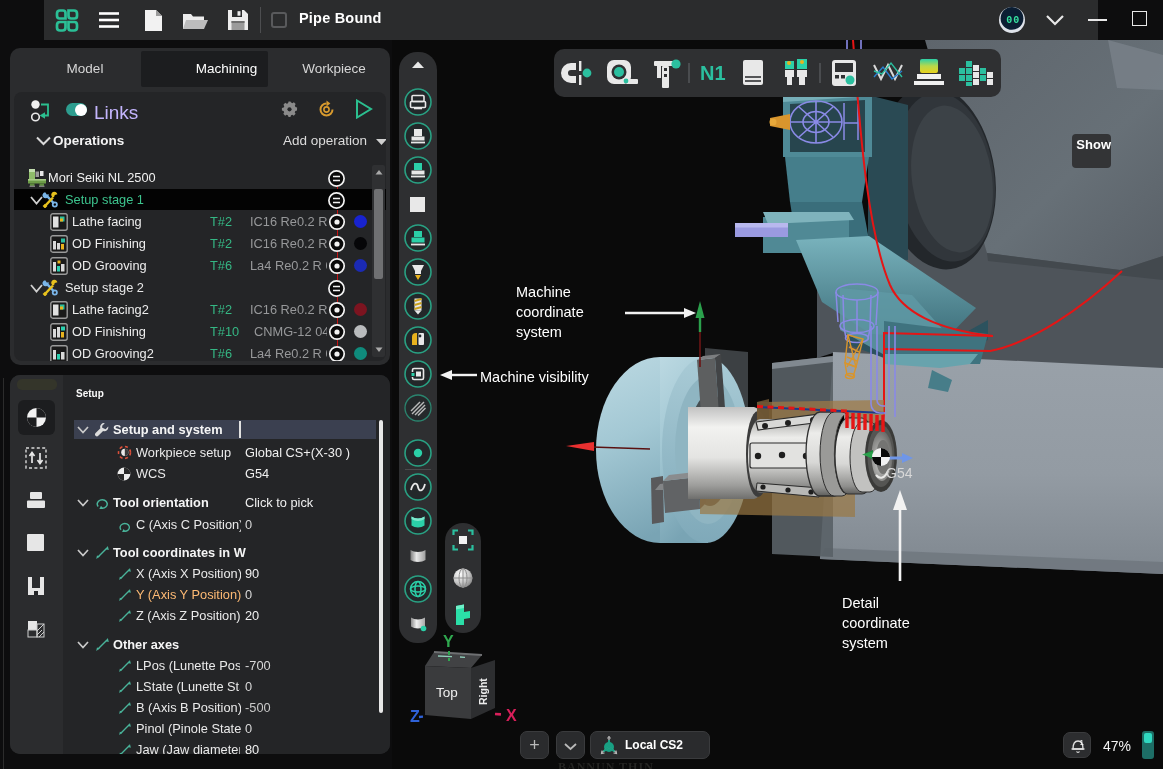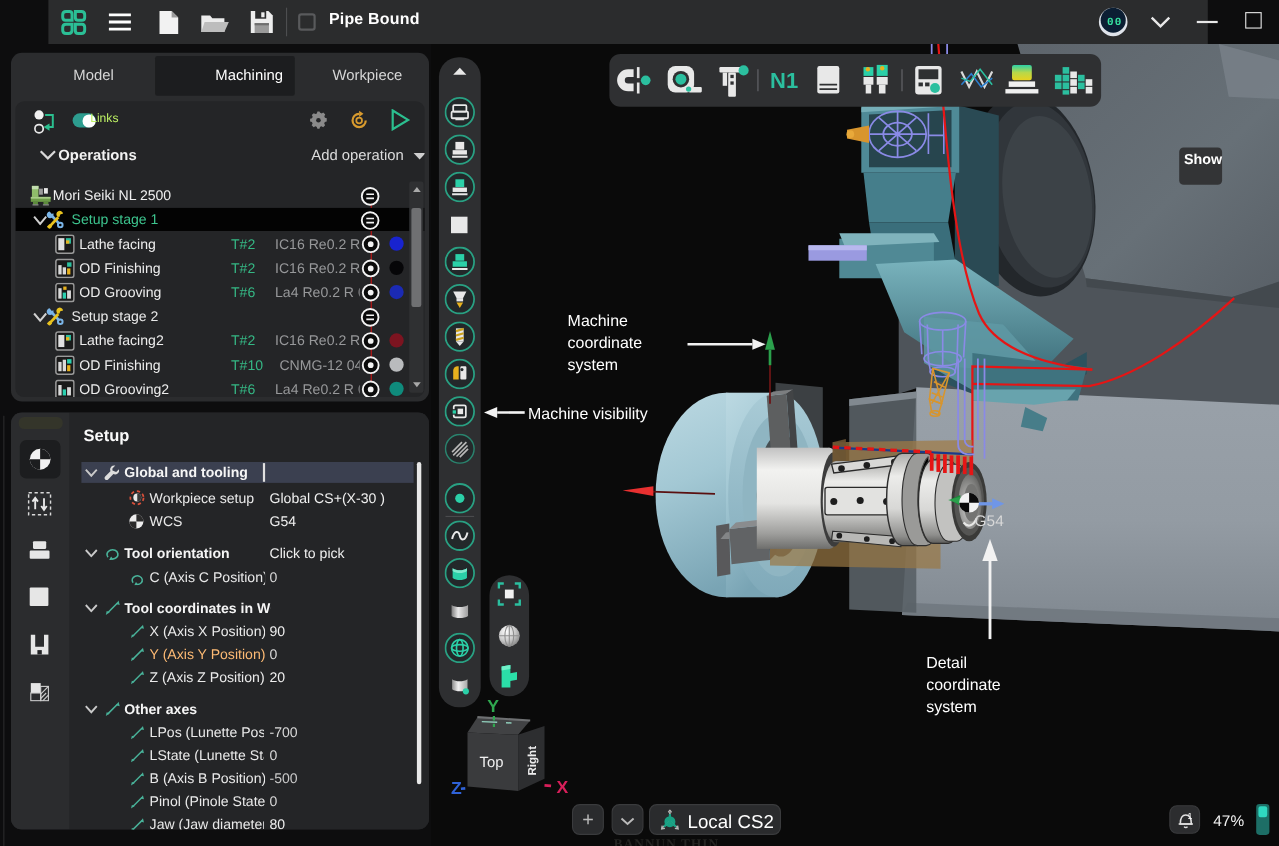--- a/index.html
+++ b/index.html
@@ -89,21 +89,21 @@
 
       <svg class="abs" style="left:17px;top:8px" width="22" height="22" viewBox="0 0 22 22">
         <circle cx="4.5" cy="4.5" r="4.2" fill="#f0f0f0"></circle>
         <circle cx="4.5" cy="17" r="3.8" fill="none" stroke="#e8e8e8" stroke-width="1.6"></circle>
         <path d="M10,4.5 L17,4.5 L17,15.5 L11,15.5" fill="none" stroke="#2bbf8f" stroke-width="1.8"></path>
         <path d="M14,12.2 L8.6,15.5 L14,18.8 Z" fill="#2bbf8f"></path>
       </svg>
       <div class="abs" style="left:52px;top:11px;width:21px;height:13px;background:#2d9d8f;border-radius:7px">
         <div class="abs" style="right:0.5px;top:0.5px;width:12px;height:12px;background:#fff;border-radius:50%"></div>
       </div>
-      <div class="abs" style="left:68px;top:10px;font-size:11px;color:#bef264">Links</div>
+      <div class="abs" style="left:80px;top:10px;font-size:19px;color:#c4b5fd">Links</div>
       <svg class="abs" style="left:266px;top:8px" width="19" height="19" viewBox="0 0 20 20">
         <path fill="#8a8a8a" d="M10 6.5A3.5 3.5 0 1 0 10 13.5 3.5 3.5 0 1 0 10 6.5zm8-.2-1.8-.5a6 6 0 0 0-.6-1.4l.9-1.6-1.9-1.9-1.6.9a6 6 0 0 0-1.4-.6L11 0H9l-.5 1.8a6 6 0 0 0-1.4.6L5.5 1.5 3.6 3.4l.9 1.6a6 6 0 0 0-.6 1.4L2 6.9v2.7l1.8.5a6 6 0 0 0 .6 1.4l-.9 1.6 1.9 1.9 1.6-.9a6 6 0 0 0 1.4.6L9 16.5h2l.5-1.8a6 6 0 0 0 1.4-.6l1.6.9 1.9-1.9-.9-1.6a6 6 0 0 0 .6-1.4l1.8-.5z" transform="translate(0,1.5)"></path>
         <circle cx="10" cy="9.8" r="2.2" fill="#242527"></circle>
       </svg>
       <svg class="abs" style="left:303px;top:8px" width="19" height="19" viewBox="0 0 19 19">
         <path d="M15.5,9.5 A6,6 0 1 1 9.5,3.5" fill="none" stroke="#d79a2e" stroke-width="2"></path>
         <path d="M9.5,0.6 L13.4,3.5 L9.5,6.4 Z" fill="#d79a2e"></path>
         <circle cx="9.5" cy="9.5" r="2.6" fill="none" stroke="#d79a2e" stroke-width="1.6"></circle>
       </svg>
       <svg class="abs" style="left:341px;top:7px" width="18" height="20">
@@ -324,31 +324,31 @@
           <rect x="10" y="4" width="7" height="13" fill="none" stroke="#cfcfcf" stroke-width="1"></rect>
           <g stroke="#cfcfcf" stroke-width="1">
             <line x1="10" y1="15" x2="15" y2="10"></line>
             <line x1="10" y1="11" x2="17" y2="4"></line>
             <line x1="12" y1="17" x2="17" y2="12"></line>
           </g>
           <rect x="1" y="10" width="9" height="7" fill="none" stroke="#cfcfcf" stroke-width="1"></rect>
         </svg>
     </div>
     <div id="p2main">
-      <div class="abs" style="left:13px;top:13px;font-size:15px;font-weight:bold;color:#fafafa">Setup</div>
+      <div class="abs" style="left:13px;top:13px;font-size:10px;font-weight:bold;color:#fafafa">Setup</div>
       <div class="abs" style="left:11px;top:45px;width:302px;height:19px;background:#3b4050"></div>
       <div class="abs" style="left:176px;top:46px;width:1.5px;height:17px;background:#e0e0e0"></div>
       <div class="row" style="top:44px">
         <svg class="abs" style="left:14px;top:7px" width="12" height="8">
             <path d="M1,1 L6,6.5 L11,1" stroke="#c9c9c9" stroke-width="1.7" fill="none"></path>
           </svg>
         <svg class="abs" style="left:31px;top:3px" width="15" height="15" viewBox="0 0 15 15">
             <path d="M10.8,1.2 a3.8,3.8 0 0 0 -4.4,5.1 L1.6,11.1 a1.9,1.9 0 0 0 2.7,2.7 L9.1,9 a3.8,3.8 0 0 0 5.1,-4.4 L11.6,7.2 L8.2,5.8 L8.2,3.8 Z" fill="#dcdcdc"></path>
           </svg>
-        <span class="abs" style="left:50px;font-weight:bold;color:#f5f5f5">Global and tooling</span>
+        <span class="abs" style="left:50px;font-weight:bold;color:#f5f5f5">Setup and system</span>
       </div>
       <div class="row" style="top:66.5px">
         <svg class="abs" style="left:54px;top:3.5px" width="15" height="15" viewBox="0 0 15 15">
             <circle cx="7.5" cy="7.5" r="6" fill="none" stroke="#d94f3a" stroke-width="1.6" stroke-dasharray="3 2.6"></circle>
             <circle cx="7.8" cy="7.3" r="3.6" fill="#e8e8e8"></circle>
             <path d="M7.8,3.7 A3.6,3.6 0 0 1 7.8,10.9 Z" fill="#3a3a3a"></path>
           </svg>
         <span class="abs" style="left:73px;color:#eaeaea">Workpiece setup</span>
         <span class="val" style="color:#f0f0f0">Global CS+(X-30 )</span>
       </div>
@@ -940,21 +940,21 @@
       <svg class="abs" style="left:8px;top:4px" width="20" height="20" viewBox="0 0 20 20">
         <circle cx="10" cy="11" r="5" fill="#18a083"></circle>
         <g stroke="#b9b9b9" stroke-width="1.4" fill="none">
             <path d="M10,11 L10,2 M10,11 L3,16.5 M10,11 L17,16.5"></path>
           </g>
         <g stroke="#18a083" stroke-width="2" fill="none">
             <path d="M10,11 L10,4 M10,11 L4.5,15.5 M10,11 L15.5,15.5"></path>
           </g>
         <path d="M8.5,2.5 L10,0.5 L11.5,2.5 M3,14.5 L2.5,17.5 L5.5,17 M17,14.5 L17.5,17.5 L14.5,17" stroke="#b9b9b9" stroke-width="1.2" fill="none"></path>
       </svg>
-      <span class="abs" style="left:34px;top:6px;font-size:17px;font-weight:normal;color:#fff">Local CS2</span>
+      <span class="abs" style="left:34px;top:6px;font-size:12px;font-weight:bold;color:#fff">Local CS2</span>
     </div>
     <div class="abs" style="left:671px;top:692px;width:28px;height:26px;background:#2c2d2f;border:1px solid #3a3b3d;border-radius:7px">
       <svg class="abs" style="left:5px;top:4px" width="18" height="18" viewBox="0 0 18 18">
         <path d="M4,12 C4,6 6,4 9,4 C12,4 14,6 14,12 Z" fill="none" stroke="#e0e0e0" stroke-width="1.4"></path>
         <line x1="2.5" y1="12" x2="15.5" y2="12" stroke="#e0e0e0" stroke-width="1.4"></line>
         <path d="M7.5,14.5 a1.8,1.8 0 0 0 3,0" fill="none" stroke="#e0e0e0" stroke-width="1.3"></path>
         <text x="10.5" y="7.5" font-size="8" fill="#fff" font-family="Liberation Sans,sans-serif">1</text>
       </svg>
     </div>
     <div class="abs" style="left:711px;top:698px;font-size:14px;color:#f2f2f2">47%</div>

